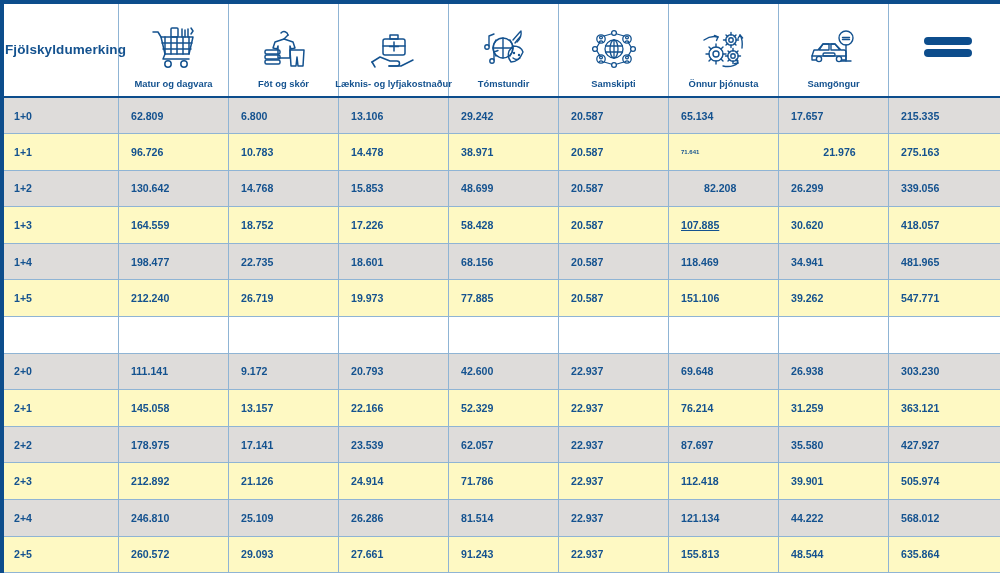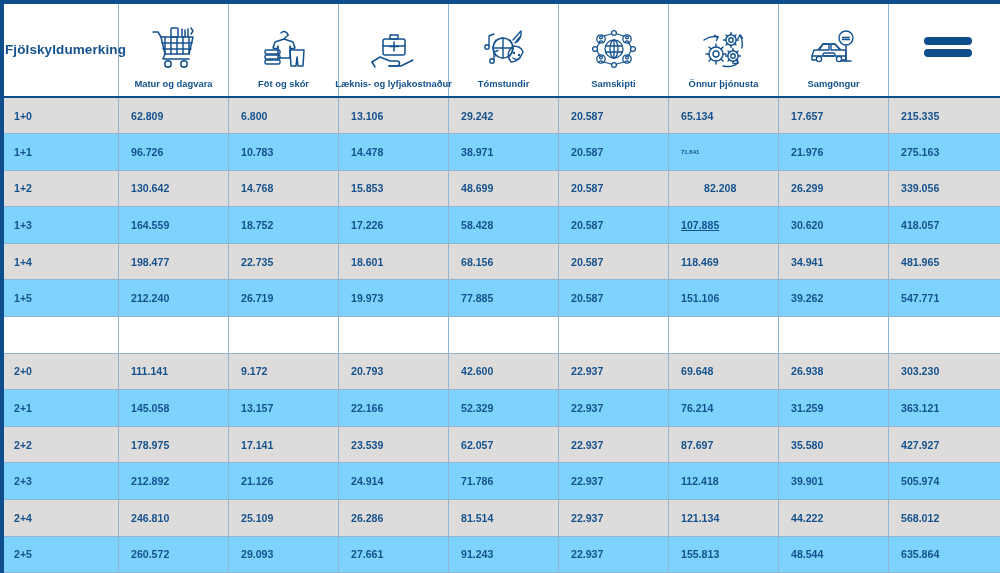--- a/index.html
+++ b/index.html
@@ -85,21 +85,21 @@
     margin-top: 2px;
     line-height: 1.15;
     white-space: nowrap;
   }
 
   
   tbody tr.data-row { height: 36.6px; }
   tbody tr.spacer-row { height: 36.6px; }
 
   tbody tr.data-row.shaded td { background: #dedcda; }
-  tbody tr.data-row.plain  td { background: #7dd3fc; }
+  tbody tr.data-row.plain  td { background: #fef9c3; }
   tbody tr.spacer-row td { background: #ffffff; }
 
   td.cell {
     border-right: 1px solid #8fb4d4;
     border-bottom: 1px solid #8fb4d4;
     border-top: 1px solid #8fb4d4;
     color: #14528f;
     font-size: 10.6px;
     font-weight: bold;
     padding: 0 0 0 12px;
@@ -319,21 +319,21 @@
           <td class="cell" style="width: 118px;">215.335</td>
         </tr>
         <tr class="data-row plain">
           <td class="cell label-cell" style="width: 112px;">1+1</td>
           <td class="cell" style="width: 110px;">96.726</td>
           <td class="cell" style="width: 110px;">10.783</td>
           <td class="cell" style="width: 110px;">14.478</td>
           <td class="cell" style="width: 110px;">38.971</td>
           <td class="cell" style="width: 110px;">20.587</td>
           <td class="cell tiny" style="width: 110px;">71.641</td>
-          <td class="cell" style="width: 110px;">21.976</td>
+          <td class="cell" style="width: 110px; text-align: center;">21.976</td>
           <td class="cell" style="width: 118px;">275.163</td>
         </tr>
         <tr class="data-row shaded">
           <td class="cell label-cell" style="width: 112px;">1+2</td>
           <td class="cell" style="width: 110px;">130.642</td>
           <td class="cell" style="width: 110px;">14.768</td>
           <td class="cell" style="width: 110px;">15.853</td>
           <td class="cell" style="width: 110px;">48.699</td>
           <td class="cell" style="width: 110px;">20.587</td>
           <td class="cell" style="width: 110px; padding-left: 35px;">82.208</td>

